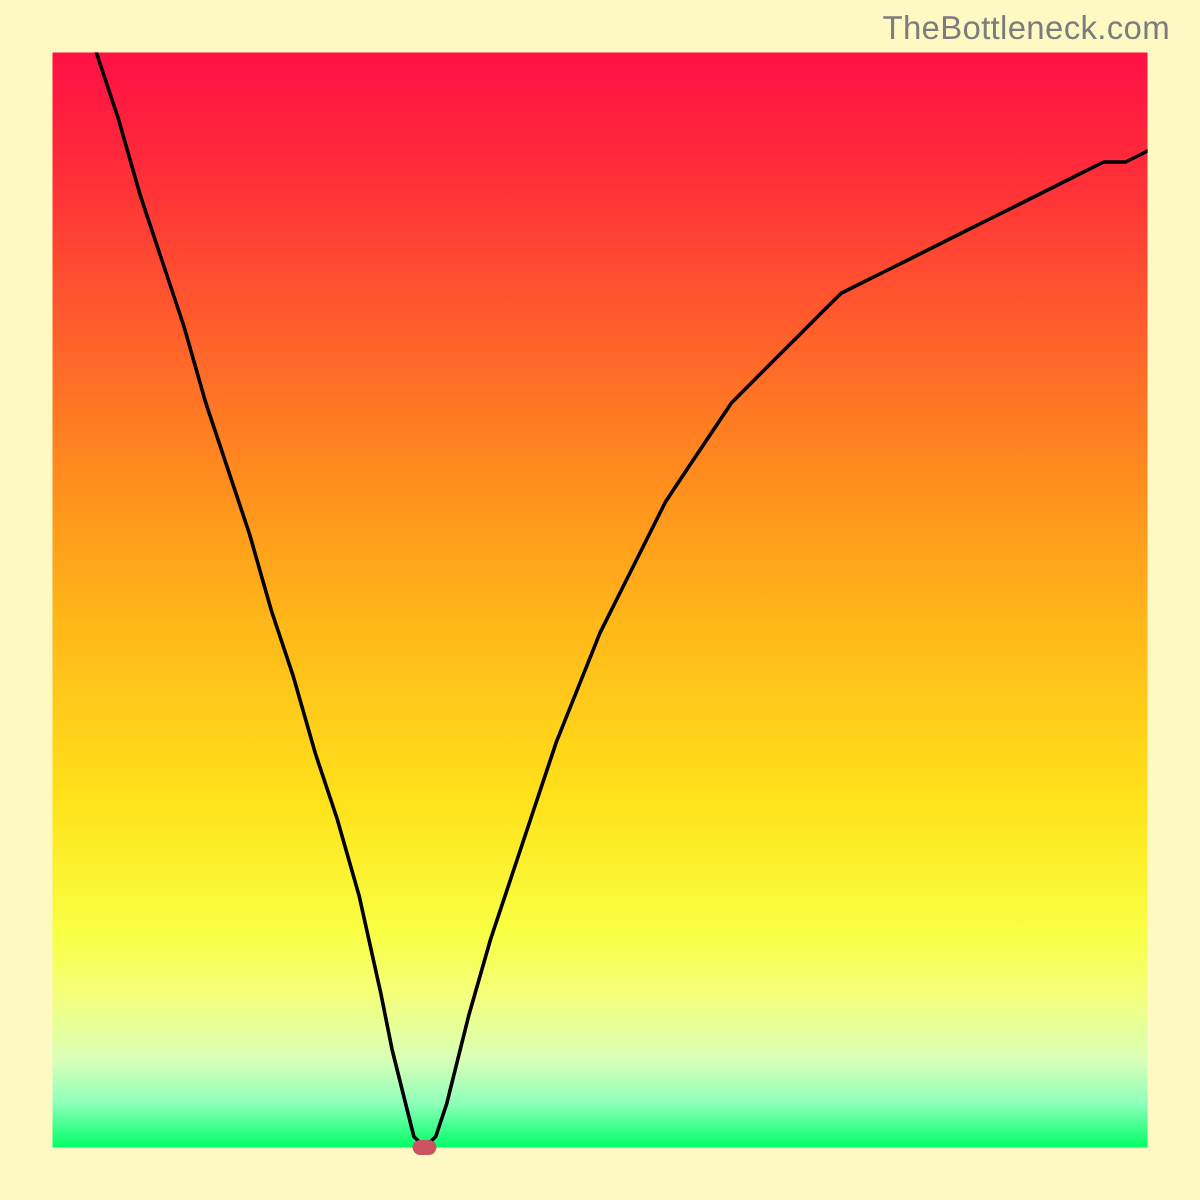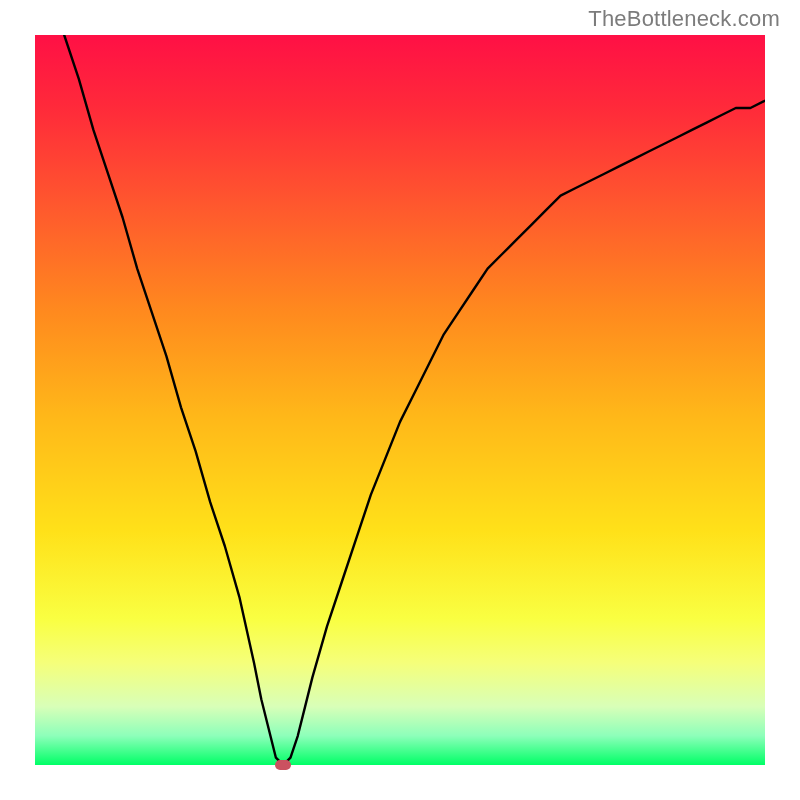--- a/index.html
+++ b/index.html
@@ -8,21 +8,21 @@
     width: 800px;
     height: 800px;
     background: #000;
     overflow: hidden;
     font-family: Arial, Helvetica, sans-serif;
   }
   .frame {
     position: relative;
     width: 800px;
     height: 800px;
-    background: #ffffff;
+    background: #fef9c3;
   }
   .plot-area {
     position: absolute;
     left: 35px;
     top: 35px;
     width: 730px;
     height: 730px;
     background: linear-gradient(
       to bottom,
       #ff1045 0%,

